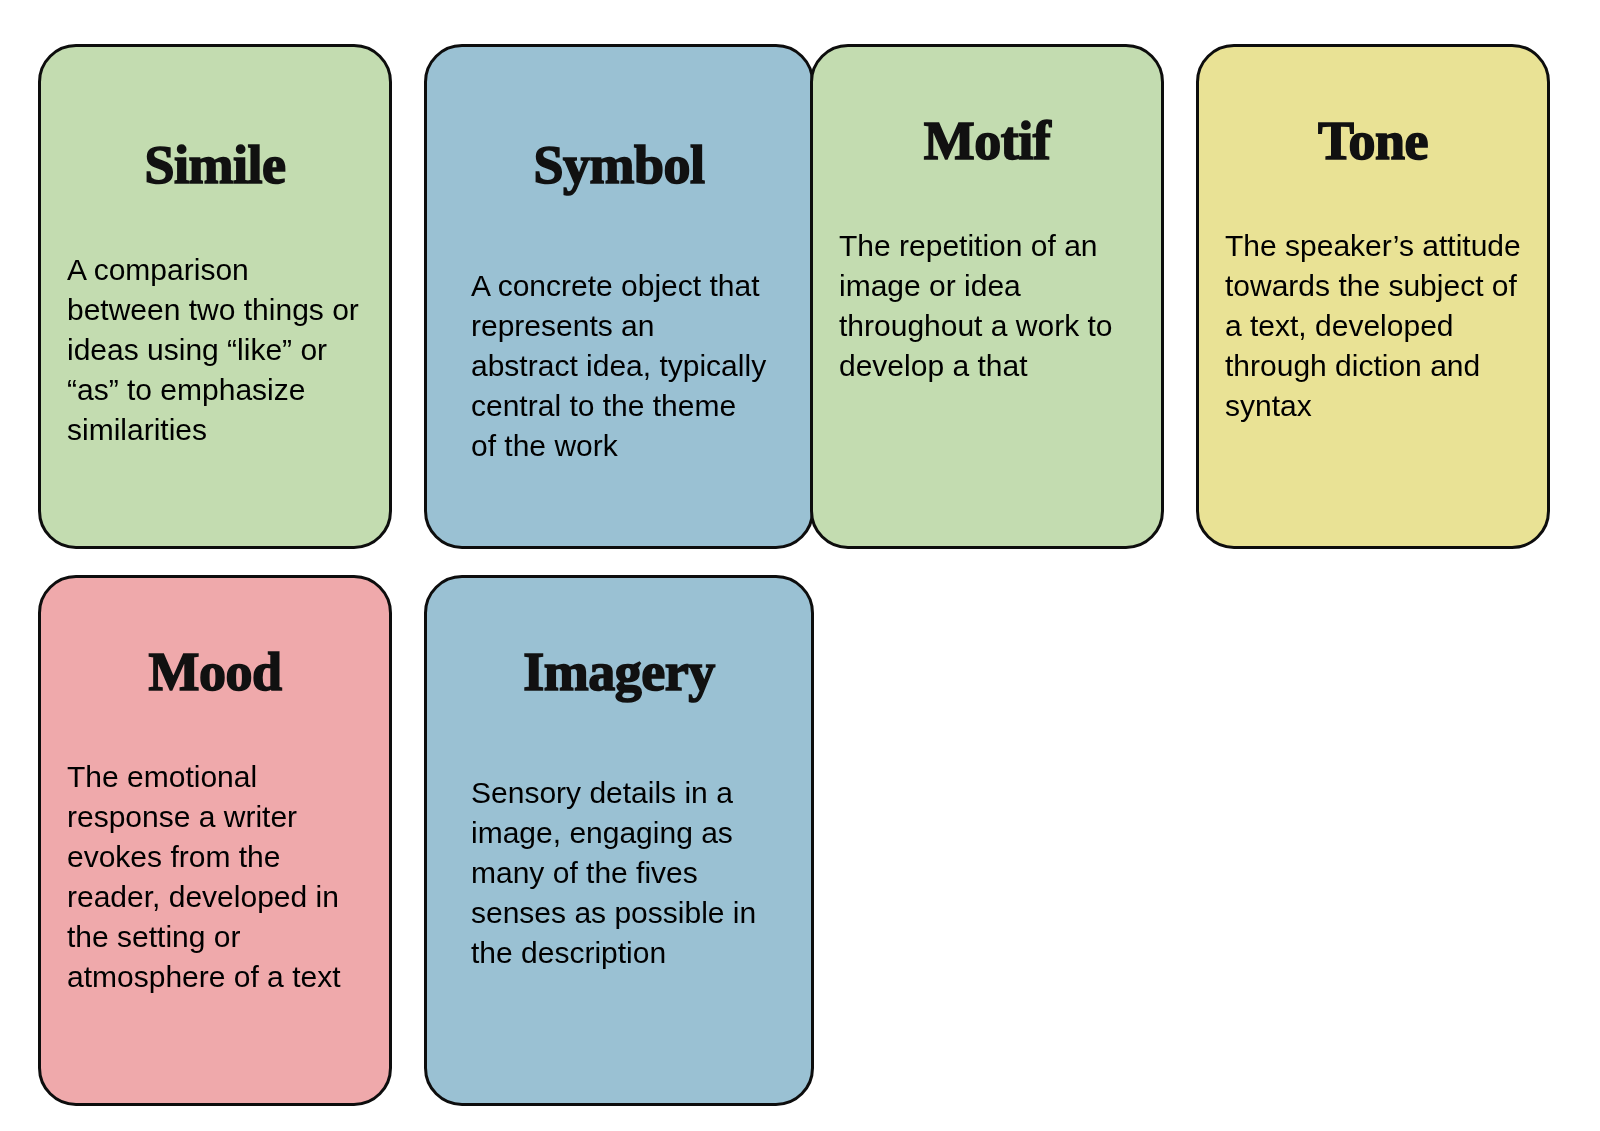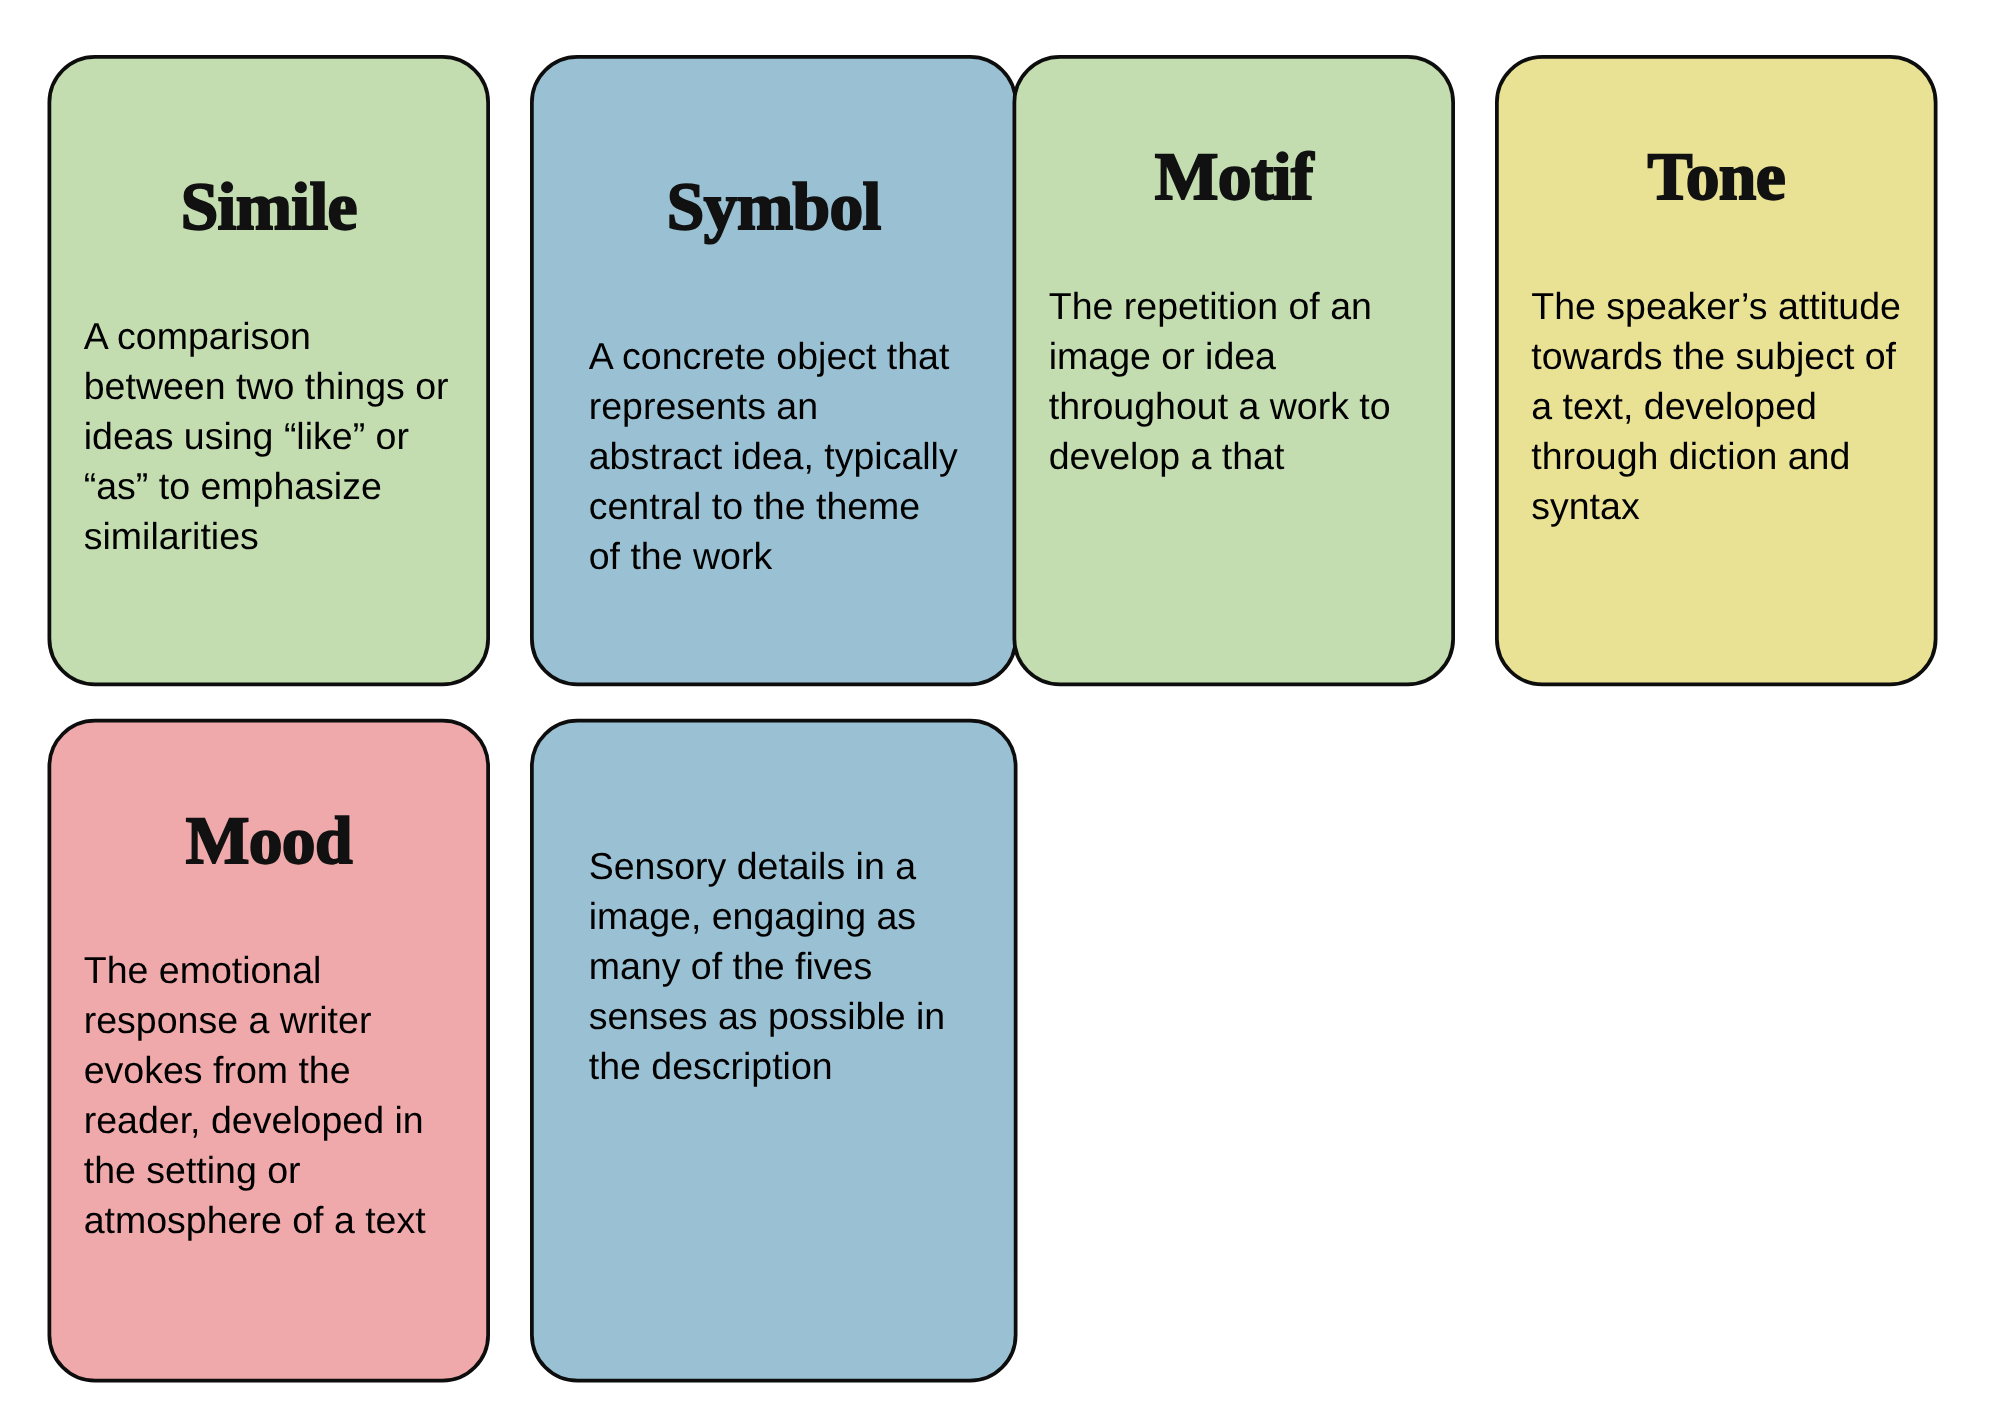--- a/index.html
+++ b/index.html
@@ -108,16 +108,17 @@
     <h2 class="card-title">Tone</h2>
     <p class="card-body">The speaker’s attitude towards the subject of a text, developed through diction and syntax</p>
   </div>
 
   <div class="term-card card-pink row-bottom col-3">
     <h2 class="card-title">Mood</h2>
     <p class="card-body">The emotional response a writer evokes from the reader, developed in the setting or atmosphere of a text</p>
   </div>
 
   <div class="term-card card-blue row-bottom col-4">
+    <h2 class="card-title">Imagery</h2>
     <p class="card-body">Sensory details in a image, engaging as many of the fives senses as possible in the description</p>
   </div>
 
 </div>
 
 </body></html>

